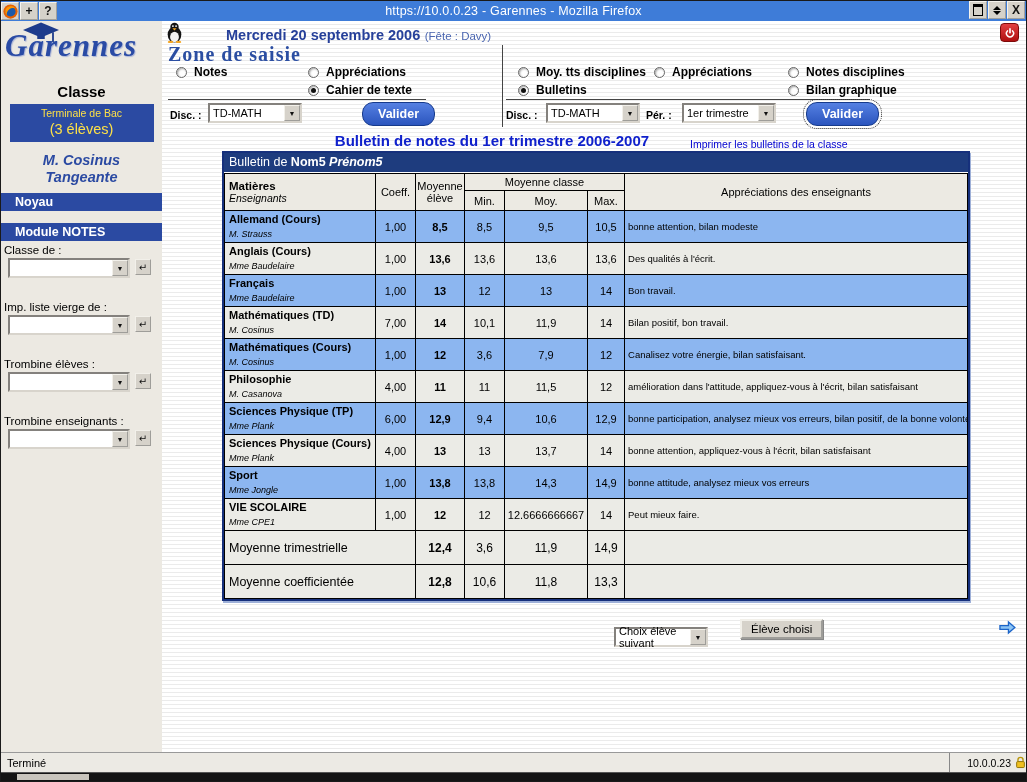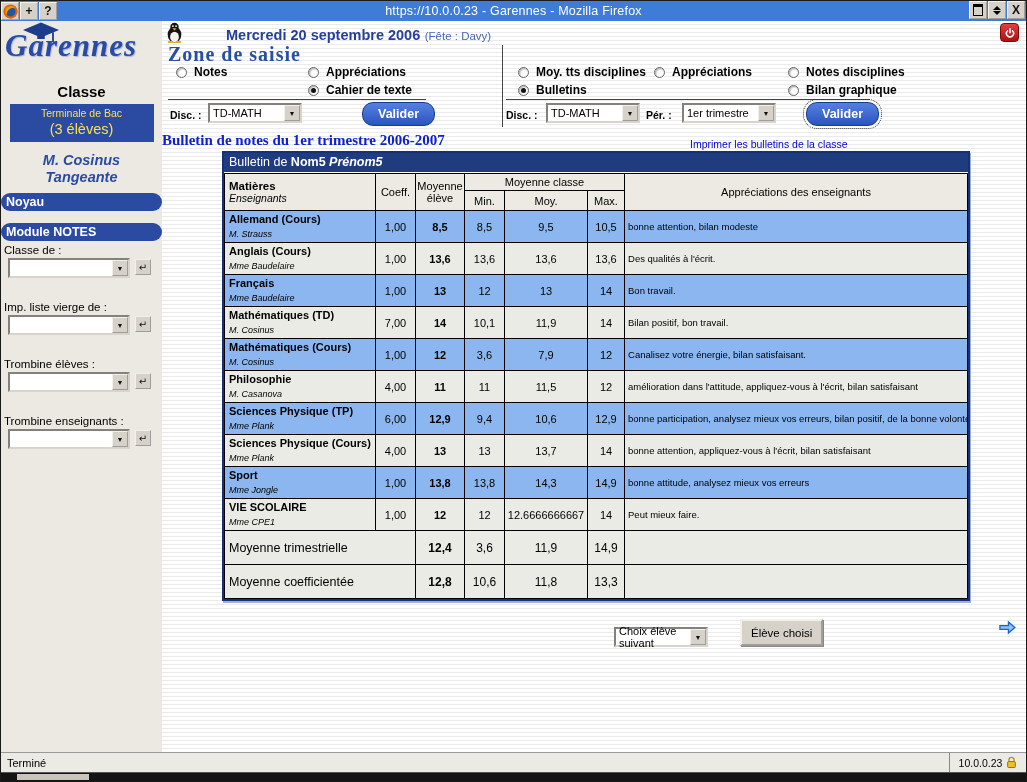--- a/index.html
+++ b/index.html
@@ -20,21 +20,21 @@
   
   .sidebar{position:absolute;left:1px;top:21px;width:161px;bottom:30px;background:#ECE9E2;}
   .logo-wrap{position:relative;margin-top:7px;height:52px;}
   .logo-text{font-family:"Liberation Serif","DejaVu Serif",serif;font-style:italic;font-weight:bold;font-size:31px;color:#2A4BA5;text-shadow:1px 1px 1px #aab4d6;padding-left:4px;letter-spacing:1px;}
   .logo-cap{position:absolute;left:22px;top:-6px;}
   .classe-label{text-align:center;font-weight:bold;font-size:15px;color:#000;margin-top:3px;}
   .class-box{background:#2B4AA2;width:144px;margin:4px auto 0;text-align:center;color:#fde047;padding:3px 0 5px;}
   .class-box .l1{font-size:10.5px;}
   .class-box .l2{font-size:14.5px;margin-top:2px;}
   .teachers{margin-top:10px;text-align:center;color:#2B4AA2;font-weight:bold;font-style:italic;font-size:14.5px;line-height:17px;}
-  .side-bar-row{background:#2B4AA2;color:#fff;font-weight:bold;font-size:12.5px;padding:2px 0 2px 5px;border-radius:9px;}
+  .side-bar-row{background:#2B4AA2;color:#fff;font-weight:bold;font-size:12.5px;padding:2px 0 2px 14px;}
   .noyau{margin-top:7px;}
   .module{margin-top:12px;}
   .side-label{font-size:11.5px;color:#000;padding:3px 0 2px 3px;}
   .side-field{display:flex;align-items:flex-start;gap:5px;padding-left:7px;margin-bottom:20px;}
   .fakeselect{position:relative;background:#fff;border:2px inset #d8d4cc;height:20px;box-sizing:border-box;font-size:11px;display:flex;align-items:center;padding-left:3px;color:#000;}
   .fakeselect .arrowbtn{position:absolute;right:0;top:0;bottom:0;width:16px;background:#D6D2CA;border:1px outset #F2F0EA;box-sizing:border-box;display:flex;align-items:center;justify-content:center;font-size:7px;color:#111;}
   .side-field .fakeselect{width:122px;}
   .mini-btn{width:16px;height:16px;background:#D6D2CA;border:1px outset #F2F0EA;box-sizing:border-box;font-size:10px;display:flex;align-items:center;justify-content:center;color:#111;margin-top:1px;}
 
   
@@ -49,21 +49,21 @@
   .radio{width:11px;height:11px;border-radius:50%;background:#fff;border:1px solid #666;box-shadow:inset 1px 1px 2px #aaa;box-sizing:border-box;flex:0 0 auto;}
   .radio.checked{position:relative;}
   .radio.checked::after{content:"";position:absolute;left:2px;top:2px;width:5px;height:5px;border-radius:50%;background:#111;}
   .rlabel{font-weight:bold;font-size:12px;color:#000;}
   .hrule{position:absolute;height:1px;background:#444;}
   .vrule{position:absolute;width:1px;background:#444;}
   .disc-label{position:absolute;font-weight:bold;font-size:10.5px;color:#000;}
   .main .fakeselect{position:absolute;width:94px;}
   .btn-valider{position:absolute;height:22px;padding:0 15px;background:linear-gradient(#5580E2,#2B55BE);color:#fff;font-weight:bold;font-size:12.5px;border:1px solid #163A8C;border-radius:11px;display:flex;align-items:center;justify-content:center;}
   .btn-valider.focused{outline:1px dotted #333;outline-offset:2px;}
-  .page-title{position:absolute;left:0;top:111px;width:660px;text-align:left;font-weight:bold;font-size:15px;color:#1021CC;font-family:Liberation Serif, serif;}
+  .page-title{position:absolute;left:0;top:111px;width:660px;text-align:center;font-weight:bold;font-size:15px;color:#1021CC;}
   .print-link{position:absolute;left:528px;top:117px;font-size:10.5px;color:#0000D0;cursor:pointer;}
 
   
   .table-wrap{position:absolute;left:60px;top:130px;width:744px;border:2px solid #16307C;background:#fff;box-shadow:1px 2px 0 #9eb0d8;}
   .table-titlebar{background:#1E3C7E;color:#fff;font-size:12.5px;padding:2px 5px 3px;border-bottom:1px solid #fff;}
   .table-titlebar .b{font-weight:bold;}
   .table-titlebar .bi{font-weight:bold;font-style:italic;}
   table.bulletin{border-collapse:collapse;width:100%;table-layout:fixed;}
   table.bulletin td,table.bulletin th{border:1px solid #000;box-sizing:border-box;padding:0;}
   th{font-weight:normal;}
@@ -79,27 +79,27 @@
   .c-num{text-align:center;font-size:11px;}
   .c-num.strong{font-weight:bold;}
   .c-app{font-size:9.5px;padding-left:3px !important;white-space:nowrap;overflow:hidden;}
   tr.datarow{height:19px;}
   tr.sumrow{height:34px;background:#EBEBE6;}
   .c-sum-label{font-size:12.5px;padding:1px 0 1px 4px !important;}
   tr.sumrow .c-num{font-size:12px;}
 
   
   .bottom-select{top:606px;left:452px;width:118px;}
-  .btn-grey{position:absolute;top:598px;left:578px;height:27px;background:#D6D2CA;border:2px outset #F2F0EA;font-size:11.5px;padding:0 9px;display:flex;align-items:center;box-sizing:border-box;color:#000;box-shadow:1px 1px 0 #888;text-align:right;}
+  .btn-grey{position:absolute;top:598px;left:578px;height:20px;background:#D6D2CA;border:2px outset #F2F0EA;font-size:11.5px;padding:0 9px;display:flex;align-items:center;box-sizing:border-box;color:#000;box-shadow:1px 1px 0 #888;text-align:right;}
   .nav-arrow{position:absolute;left:837px;top:599px;}
 
   
   .statusbar{position:absolute;left:1px;right:1px;bottom:9px;height:21px;background:#ECEAE4;border-top:1px solid #999;border-bottom:1px solid #555;display:flex;align-items:center;box-sizing:border-box;}
   .status-text{font-size:11px;color:#000;padding-left:6px;flex:1;}
-  .status-host{width:76px;height:100%;border-left:1px solid #888;display:flex;align-items:center;justify-content:center;gap:4px;font-size:10.5px;color:#000;}
+  .status-host{width:76px;height:100%;border-left:1px solid #888;display:flex;align-items:center;justify-content:flex-end;gap:4px;font-size:10.5px;color:#000;}
   .bottom-strip{position:absolute;left:1px;right:1px;bottom:1px;height:8px;background:#141414;}
   .bottom-strip .grip{position:absolute;left:16px;top:1px;bottom:1px;width:72px;background:#C9C5BD;}
 </style>
 </head>
 <body>
 
 <div class="window">
 
   <div class="titlebar">
     <div class="tb-btn">

